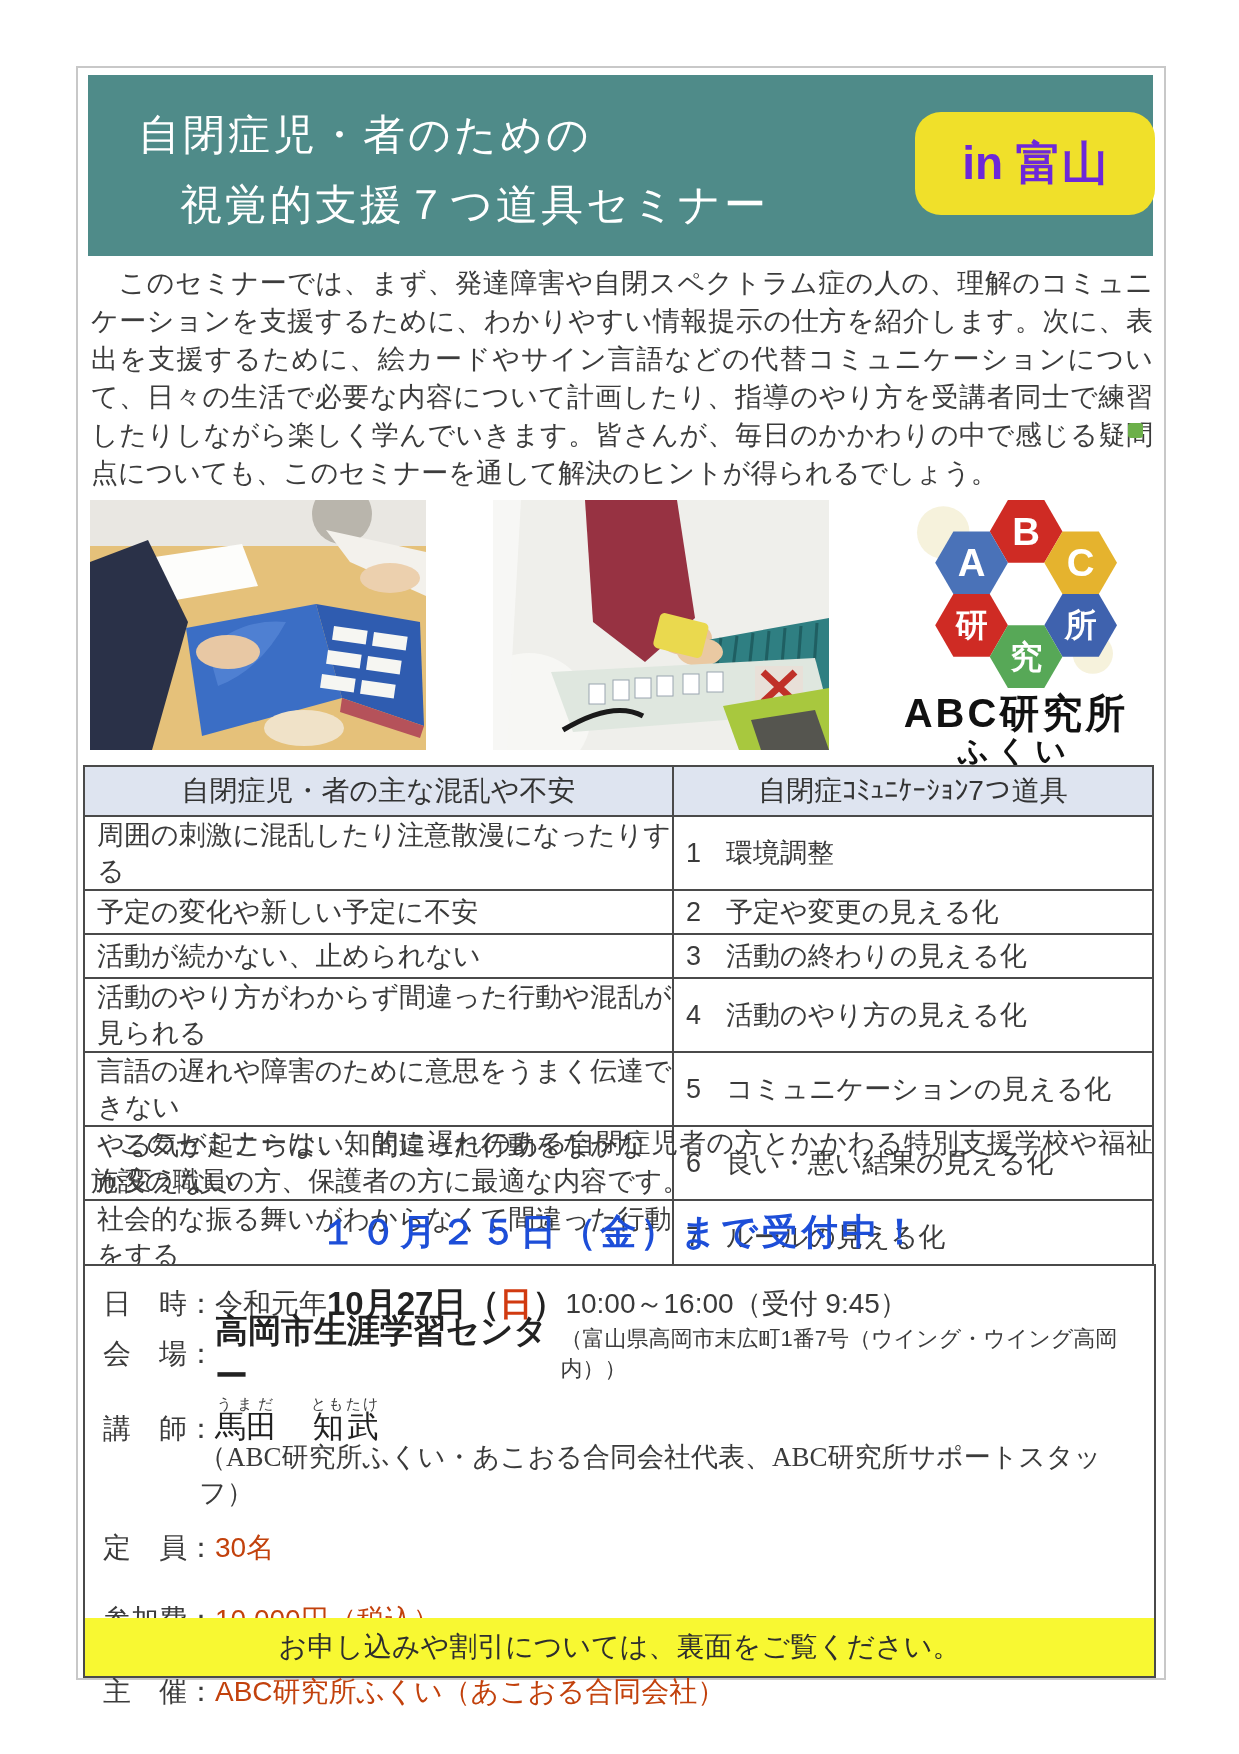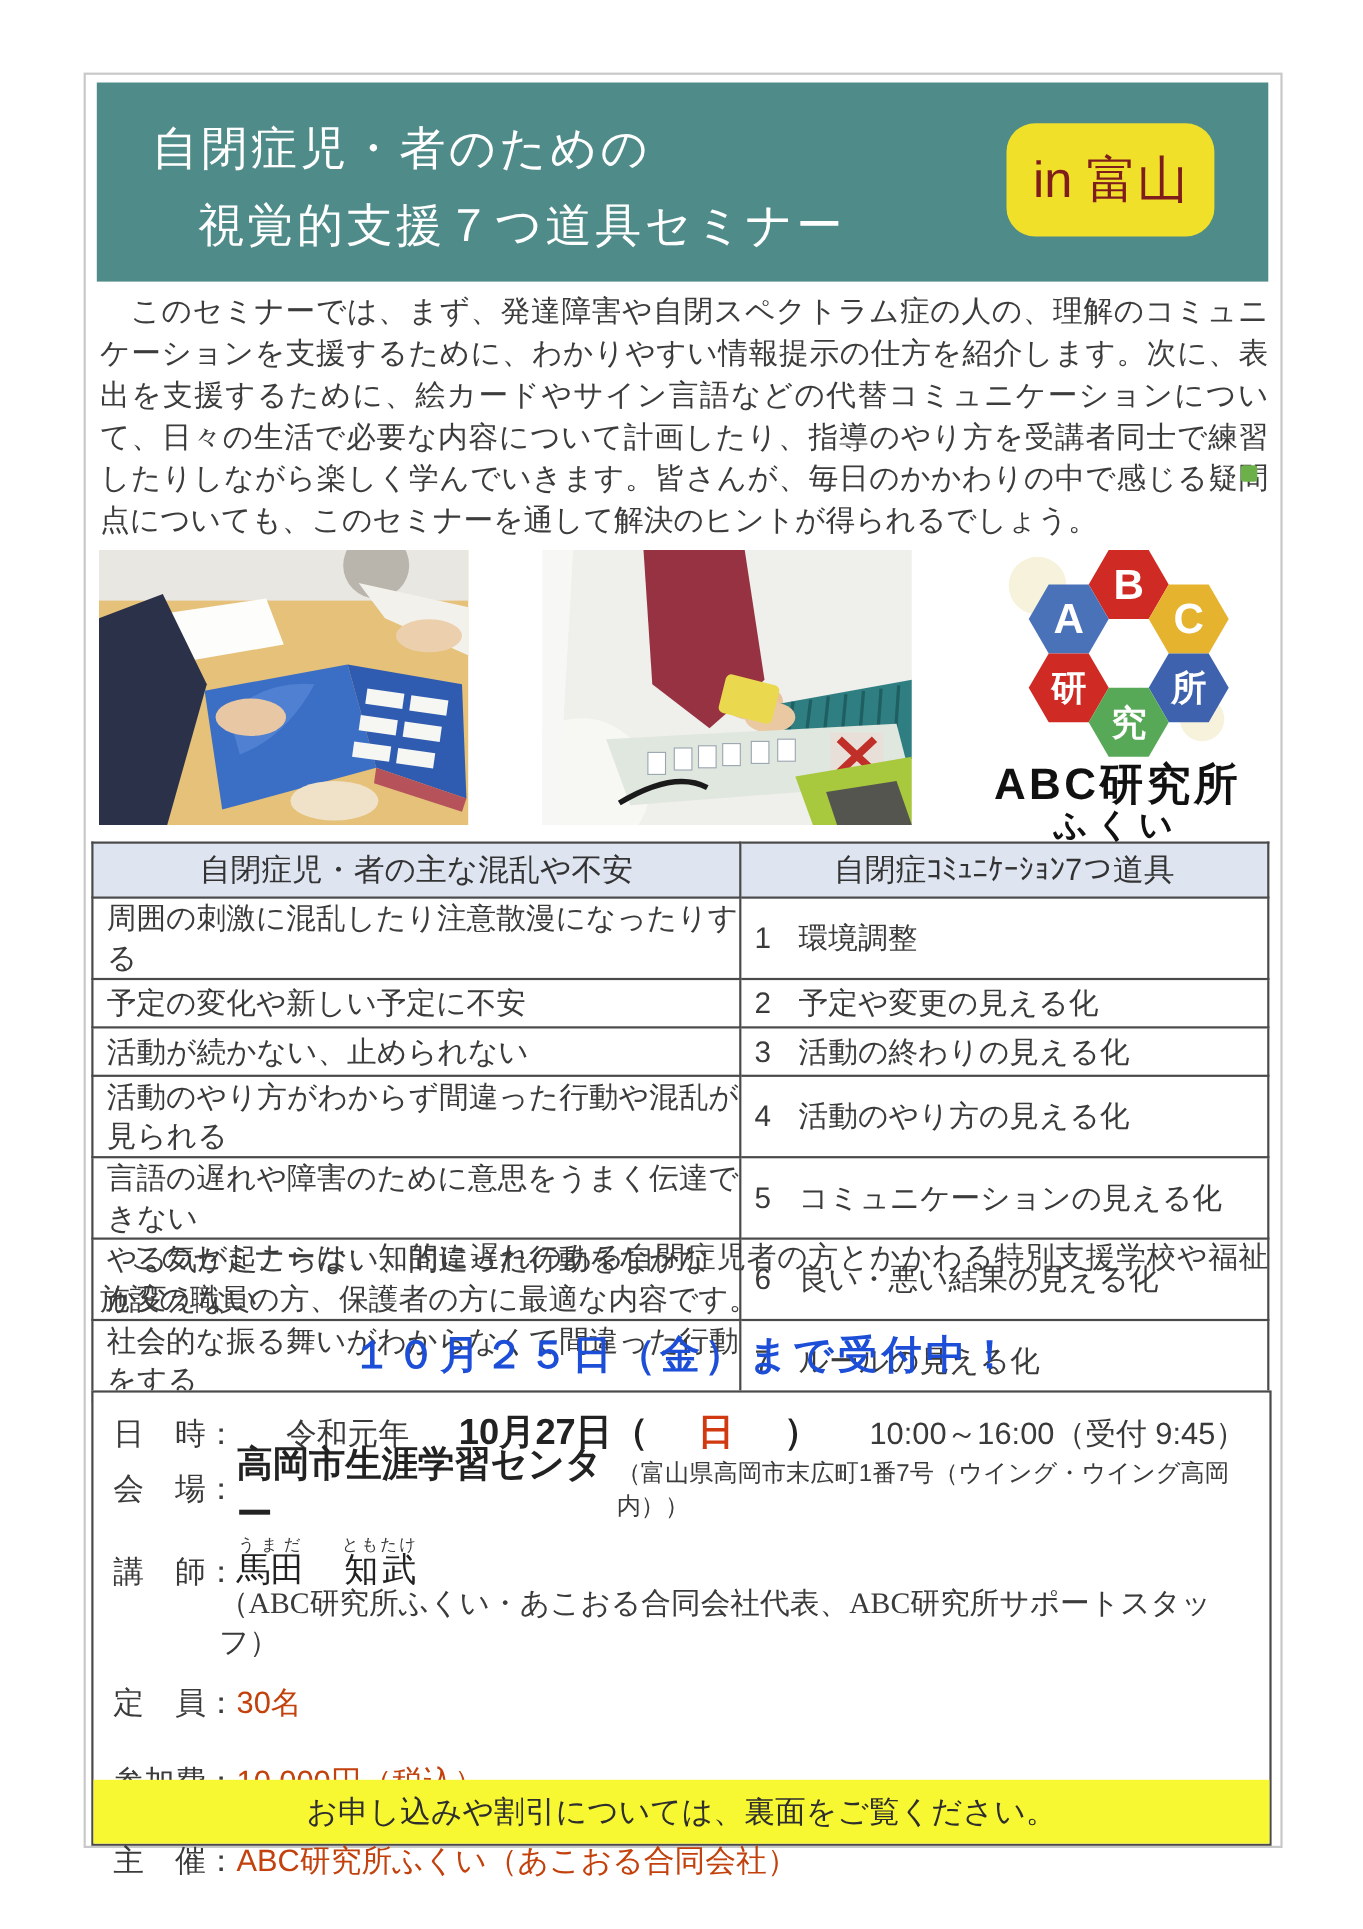--- a/index.html
+++ b/index.html
@@ -4,22 +4,22 @@
 <style>
   html,body{margin:0;padding:0;background:#ffffff;}
   body{font-family:"Liberation Sans","DejaVu Sans",sans-serif;color:#3a3a3a;}
   #page{position:relative;width:1239px;height:1754px;background:#fff;overflow:hidden;}
   #frame{position:absolute;left:76px;top:66px;width:1086px;height:1610px;border:2px solid #c8c8c8;background:#fff;}
 
   
   .header-band{position:absolute;left:10px;top:7px;width:1065px;height:181px;background:#4f8b89;}
   .title-l1{position:absolute;left:50px;top:32px;font-size:42px;color:#fff;letter-spacing:3px;font-weight:500;}
   .title-l2{position:absolute;left:92px;top:102px;font-size:42px;color:#fff;letter-spacing:3px;font-weight:500;}
-  .badge{position:absolute;left:827px;top:37px;width:189px;height:103px;background:#f0e02a;border-radius:26px;
-         display:flex;align-items:center;justify-content:center;font-size:46px;font-weight:normal;color:#7f1d1d;}
+  .badge{position:absolute;left:827px;top:37px;width:240px;height:103px;background:#f0e02a;border-radius:26px;
+         display:flex;align-items:center;justify-content:center;font-size:46px;font-weight:bold;color:#6d28d9;}
 
   
   .intro{position:absolute;left:13px;top:196px;width:1062px;font-size:27px;line-height:38px;
          text-align:justify;color:#3c3c3c;}
 
   
   .photo{position:absolute;top:432px;width:336px;height:250px;overflow:hidden;}
   .photo1{left:12px;}
   .photo2{left:415px;}
   .green-dot{position:absolute;left:1050px;top:355px;width:15px;height:15px;background:#6cb04a;border-radius:3px;}
@@ -39,21 +39,21 @@
   
   .note{position:absolute;left:13px;top:1056px;width:1062px;font-size:27px;line-height:38px;text-align:justify;color:#3c3c3c;}
   .deadline{position:absolute;left:0;top:1140px;width:1086px;text-align:center;font-size:36px;font-weight:bold;
             color:#1d4ed8;letter-spacing:4px;}
 
   
   .details-box{position:absolute;left:5px;top:1196px;width:1069px;height:410px;border:2px solid #4a4a4a;background:#fff;}
   .details-inner{padding:14px 18px 0 18px;}
   .drow{display:flex;align-items:baseline;}
   .dlabel{font-size:28px;color:#3b3b3b;flex:0 0 auto;white-space:pre;}
-  .row-date{height:48px;gap:45px;}
+  .row-date{height:48px;align-items:center;}
   .date-prefix{font-size:28px;}
   .date-bold{font-size:33px;font-weight:bold;color:#222;}
   .date-red{font-size:33px;font-weight:bold;color:#d13a10;}
   .date-time{font-size:28px;}
   .row-venue{height:52px;align-items:center;}
   .venue-name{font-size:33px;font-weight:bold;color:#222;}
   .venue-addr{font-size:22px;margin-left:8px;color:#3b3b3b;}
   .row-lect{height:68px;align-items:flex-end;padding-bottom:4px;}
   .lect-names{font-size:31px;color:#222;}
   ruby rt{font-size:15px;color:#3b3b3b;letter-spacing:2px;}

